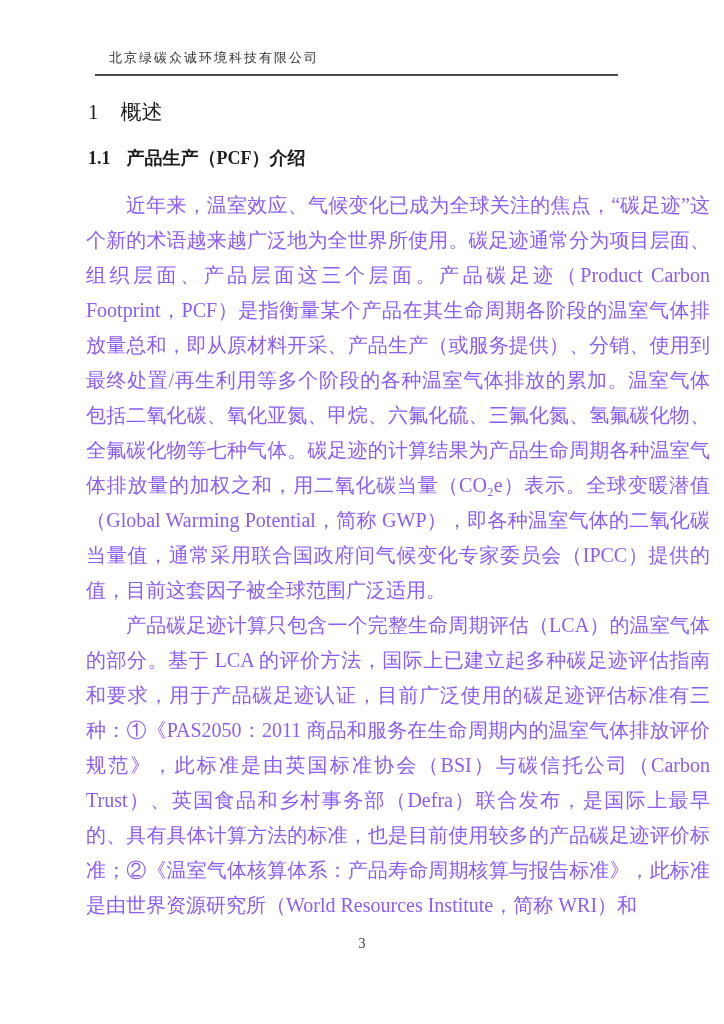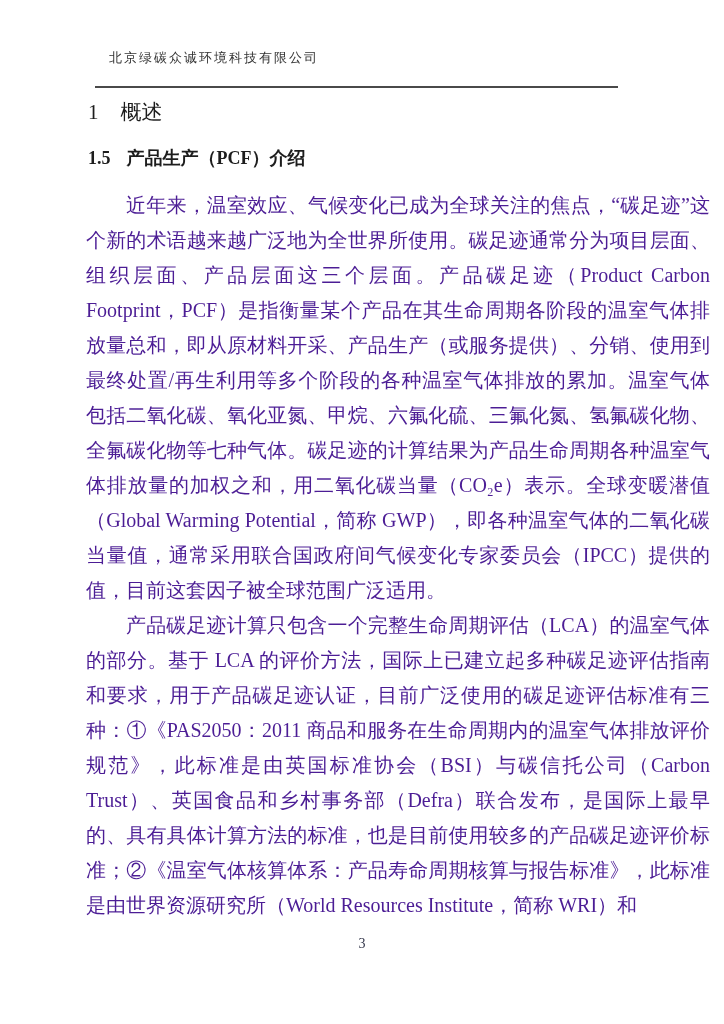--- a/index.html
+++ b/index.html
@@ -19,21 +19,21 @@
 
   
   .page-header {
     position: absolute;
     left: 95px;
     width: 523px;
     top: 50px;
     display: flex;
     justify-content: space-between;
     align-items: flex-end;
-    padding-bottom: 20px;
+    padding-bottom: 8px;
     border-bottom: 2px solid #4a4a4a;
     font-size: 13px;
     line-height: 16px;
     white-space: nowrap;
   }
   .header-company {
     margin-left: 14px;
     letter-spacing: 2px;
     color: #333333;
   }
@@ -71,21 +71,21 @@
 
   
   .doc-body {
     position: absolute;
     left: 86px;
     top: 188px;
     width: 624px;
     font-size: 20px;
     line-height: 35px;
     text-align: justify;
-    color: #4c1d95;
+    color: #8b5cf6;
   }
   .doc-body p {
     margin: 0;
     text-indent: 2em;
   }
 
   
   .page-number {
     position: absolute;
     left: 0;
@@ -103,21 +103,21 @@
 
   <div class="page-header">
     <span class="header-company">北京绿碳众诚环境科技有限公司</span>
   </div>
 
   <div class="h1">
     <span class="num">1</span><span>概述</span>
   </div>
 
   <div class="h2">
-    <span class="num">1.5</span><span>产品生产（PCF）介绍</span>
+    <span class="num">1.1</span><span>产品生产（PCF）介绍</span>
   </div>
 
   <div class="doc-body">
     <p>近年来，温室效应、气候变化已成为全球关注的焦点，“碳足迹”这个新的术语越来越广泛地为全世界所使用。碳足迹通常分为项目层面、组织层面、产品层面这三个层面。产品碳足迹（Product Carbon Footprint，PCF）是指衡量某个产品在其生命周期各阶段的温室气体排放量总和，即从原材料开采、产品生产（或服务提供）、分销、使用到最终处置/再生利用等多个阶段的各种温室气体排放的累加。温室气体包括二氧化碳、氧化亚氮、甲烷、六氟化硫、三氟化氮、氢氟碳化物、全氟碳化物等七种气体。碳足迹的计算结果为产品生命周期各种温室气体排放量的加权之和，用二氧化碳当量（CO₂e）表示。全球变暖潜值（Global Warming Potential，简称 GWP），即各种温室气体的二氧化碳当量值，通常采用联合国政府间气候变化专家委员会（IPCC）提供的值，目前这套因子被全球范围广泛适用。</p>
     <p>产品碳足迹计算只包含一个完整生命周期评估（LCA）的温室气体的部分。基于 LCA 的评价方法，国际上已建立起多种碳足迹评估指南和要求，用于产品碳足迹认证，目前广泛使用的碳足迹评估标准有三种：①《PAS2050：2011 商品和服务在生命周期内的温室气体排放评价规范》，此标准是由英国标准协会（BSI）与碳信托公司（Carbon Trust）、英国食品和乡村事务部（Defra）联合发布，是国际上最早的、具有具体计算方法的标准，也是目前使用较多的产品碳足迹评价标准；②《温室气体核算体系：产品寿命周期核算与报告标准》，此标准是由世界资源研究所（World Resources Institute，简称 WRI）和</p>
   </div>
 
   <div class="page-number">3</div>
 
 </div>

